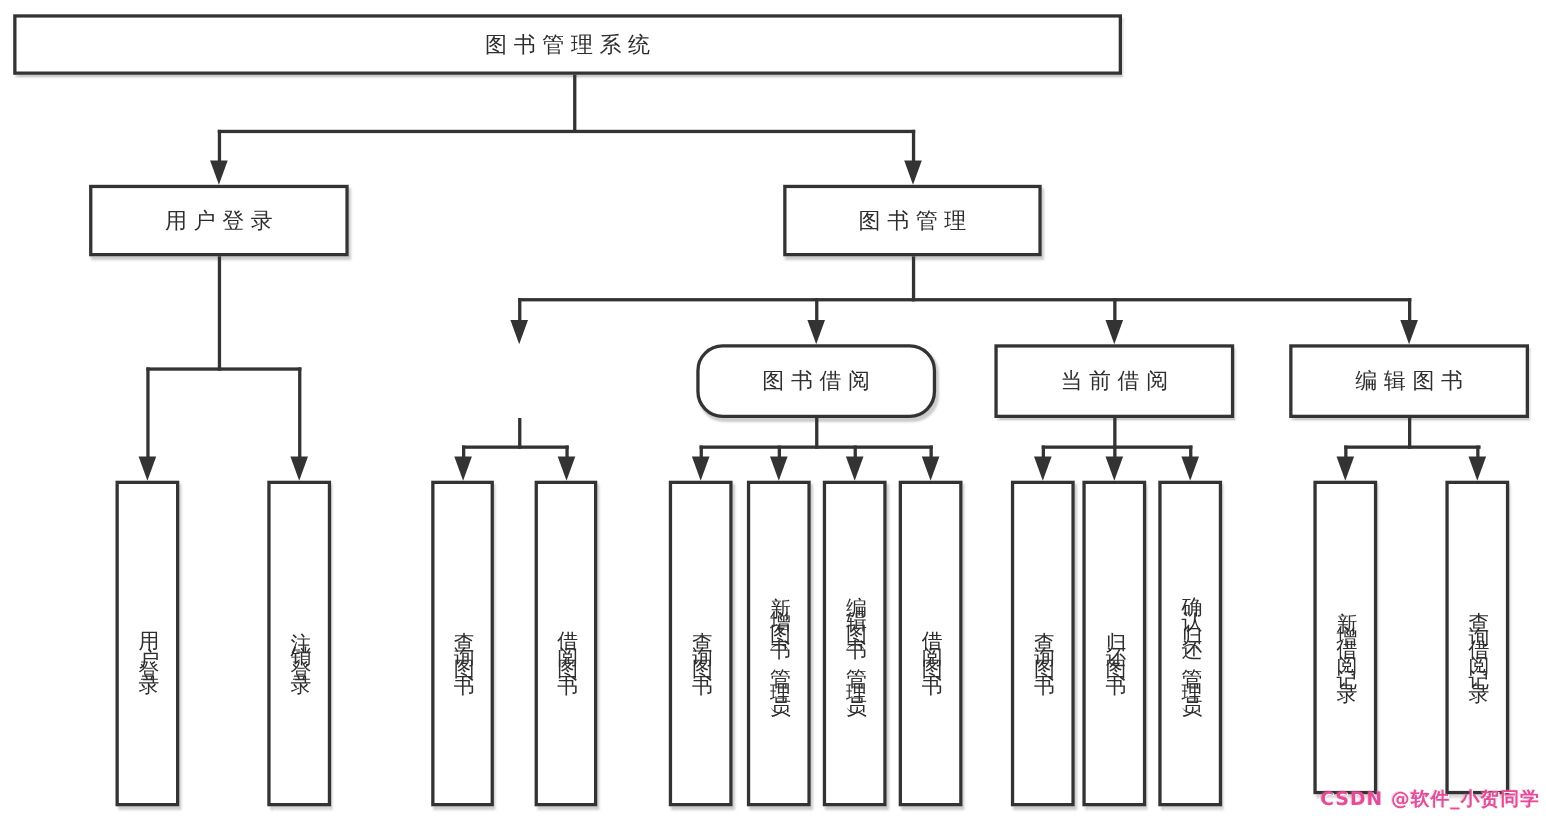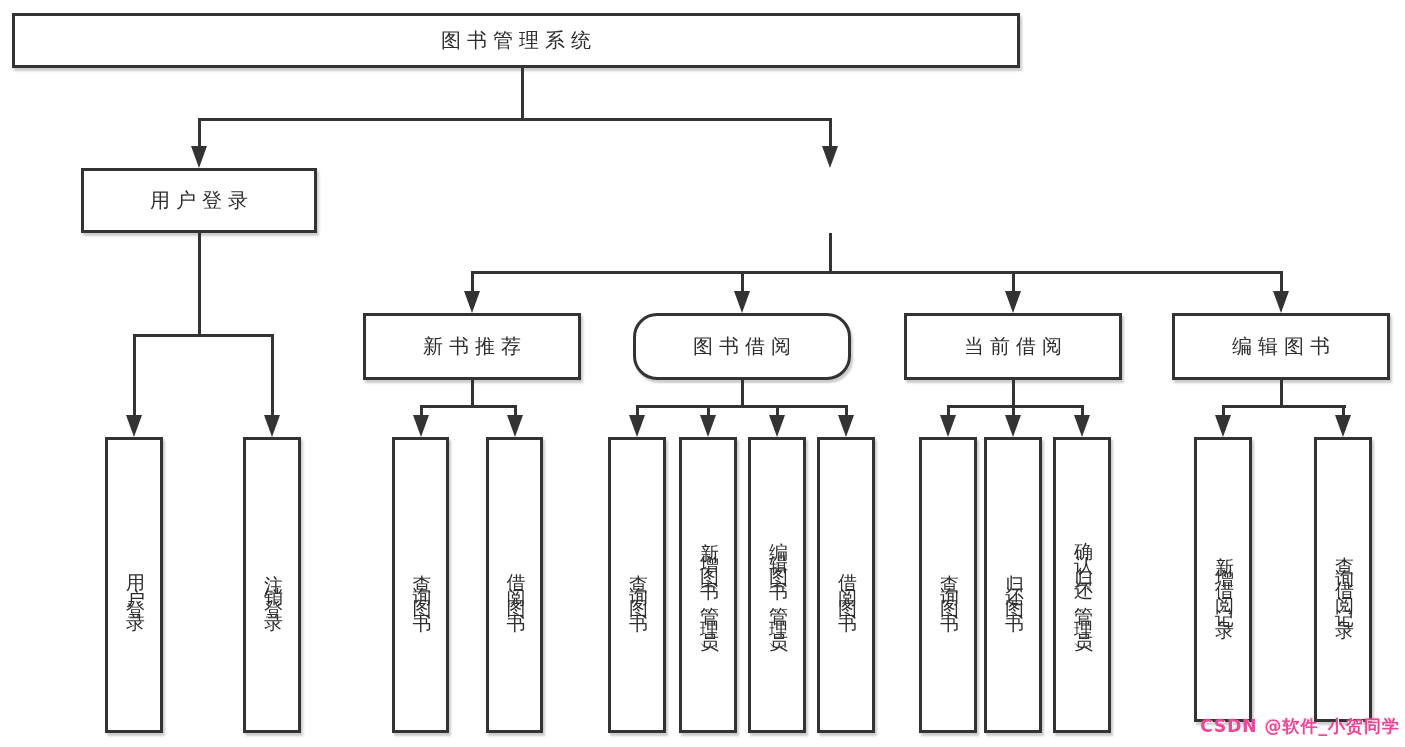--- a/index.html
+++ b/index.html
@@ -41,40 +41,40 @@
   <div class="node hnode" style="left:12px; top:13px; width:1008px; height:55px;">图书管理系统</div>
 
   <div class="vline" style="left:521px; top:68px; height:51px;"></div>
   <div class="hline" style="left:198px; top:118px; width:634px;"></div>
   <div class="vline" style="left:198px; top:118px; height:30px;"></div>
   <div class="arrow" style="left:191px; top:146px;"></div>
   <div class="vline" style="left:829px; top:118px; height:30px;"></div>
   <div class="arrow" style="left:822px; top:146px;"></div>
 
   <div class="node hnode" style="left:81px;  top:168px; width:236px; height:65px;">用户登录</div>
+  <div class="node hnode" style="left:712px; top:168px; width:235px; height:65px;">图书管理</div>
 
   <div class="vline" style="left:198px; top:233px; height:104px;"></div>
   <div class="hline" style="left:133px; top:334px; width:141px;"></div>
   <div class="vline" style="left:133px; top:334px; height:84px;"></div>
   <div class="arrow" style="left:126px; top:415px;"></div>
   <div class="vline" style="left:271px; top:334px; height:84px;"></div>
   <div class="arrow" style="left:264px; top:415px;"></div>
 
   <div class="vline" style="left:829px; top:233px; height:41px;"></div>
   <div class="hline" style="left:471px; top:271px; width:812px;"></div>
   <div class="vline" style="left:471px;  top:271px; height:22px;"></div>
   <div class="arrow" style="left:464px;  top:291px;"></div>
   <div class="vline" style="left:741px;  top:271px; height:22px;"></div>
   <div class="arrow" style="left:734px;  top:291px;"></div>
   <div class="vline" style="left:1012px; top:271px; height:22px;"></div>
   <div class="arrow" style="left:1005px; top:291px;"></div>
   <div class="vline" style="left:1280px; top:271px; height:22px;"></div>
   <div class="arrow" style="left:1273px; top:291px;"></div>
 
-  <div class="node hnode" style="left:363px;  top:313px; width:218px; height:67px;">新书推荐</div>
   <div class="node hnode" style="left:633px;  top:313px; width:218px; height:67px;border-radius:24px;">图书借阅</div>
   <div class="node hnode" style="left:904px;  top:313px; width:218px; height:67px;">当前借阅</div>
   <div class="node hnode" style="left:1172px; top:313px; width:218px; height:67px;">编辑图书</div>
 
   <div class="vline" style="left:471px; top:380px; height:28px;"></div>
   <div class="hline" style="left:420px; top:405px; width:97px;"></div>
   <div class="vline" style="left:420px; top:405px; height:13px;"></div>
   <div class="arrow" style="left:413px; top:415px;"></div>
   <div class="vline" style="left:514px; top:405px; height:13px;"></div>
   <div class="arrow" style="left:507px; top:415px;"></div>

